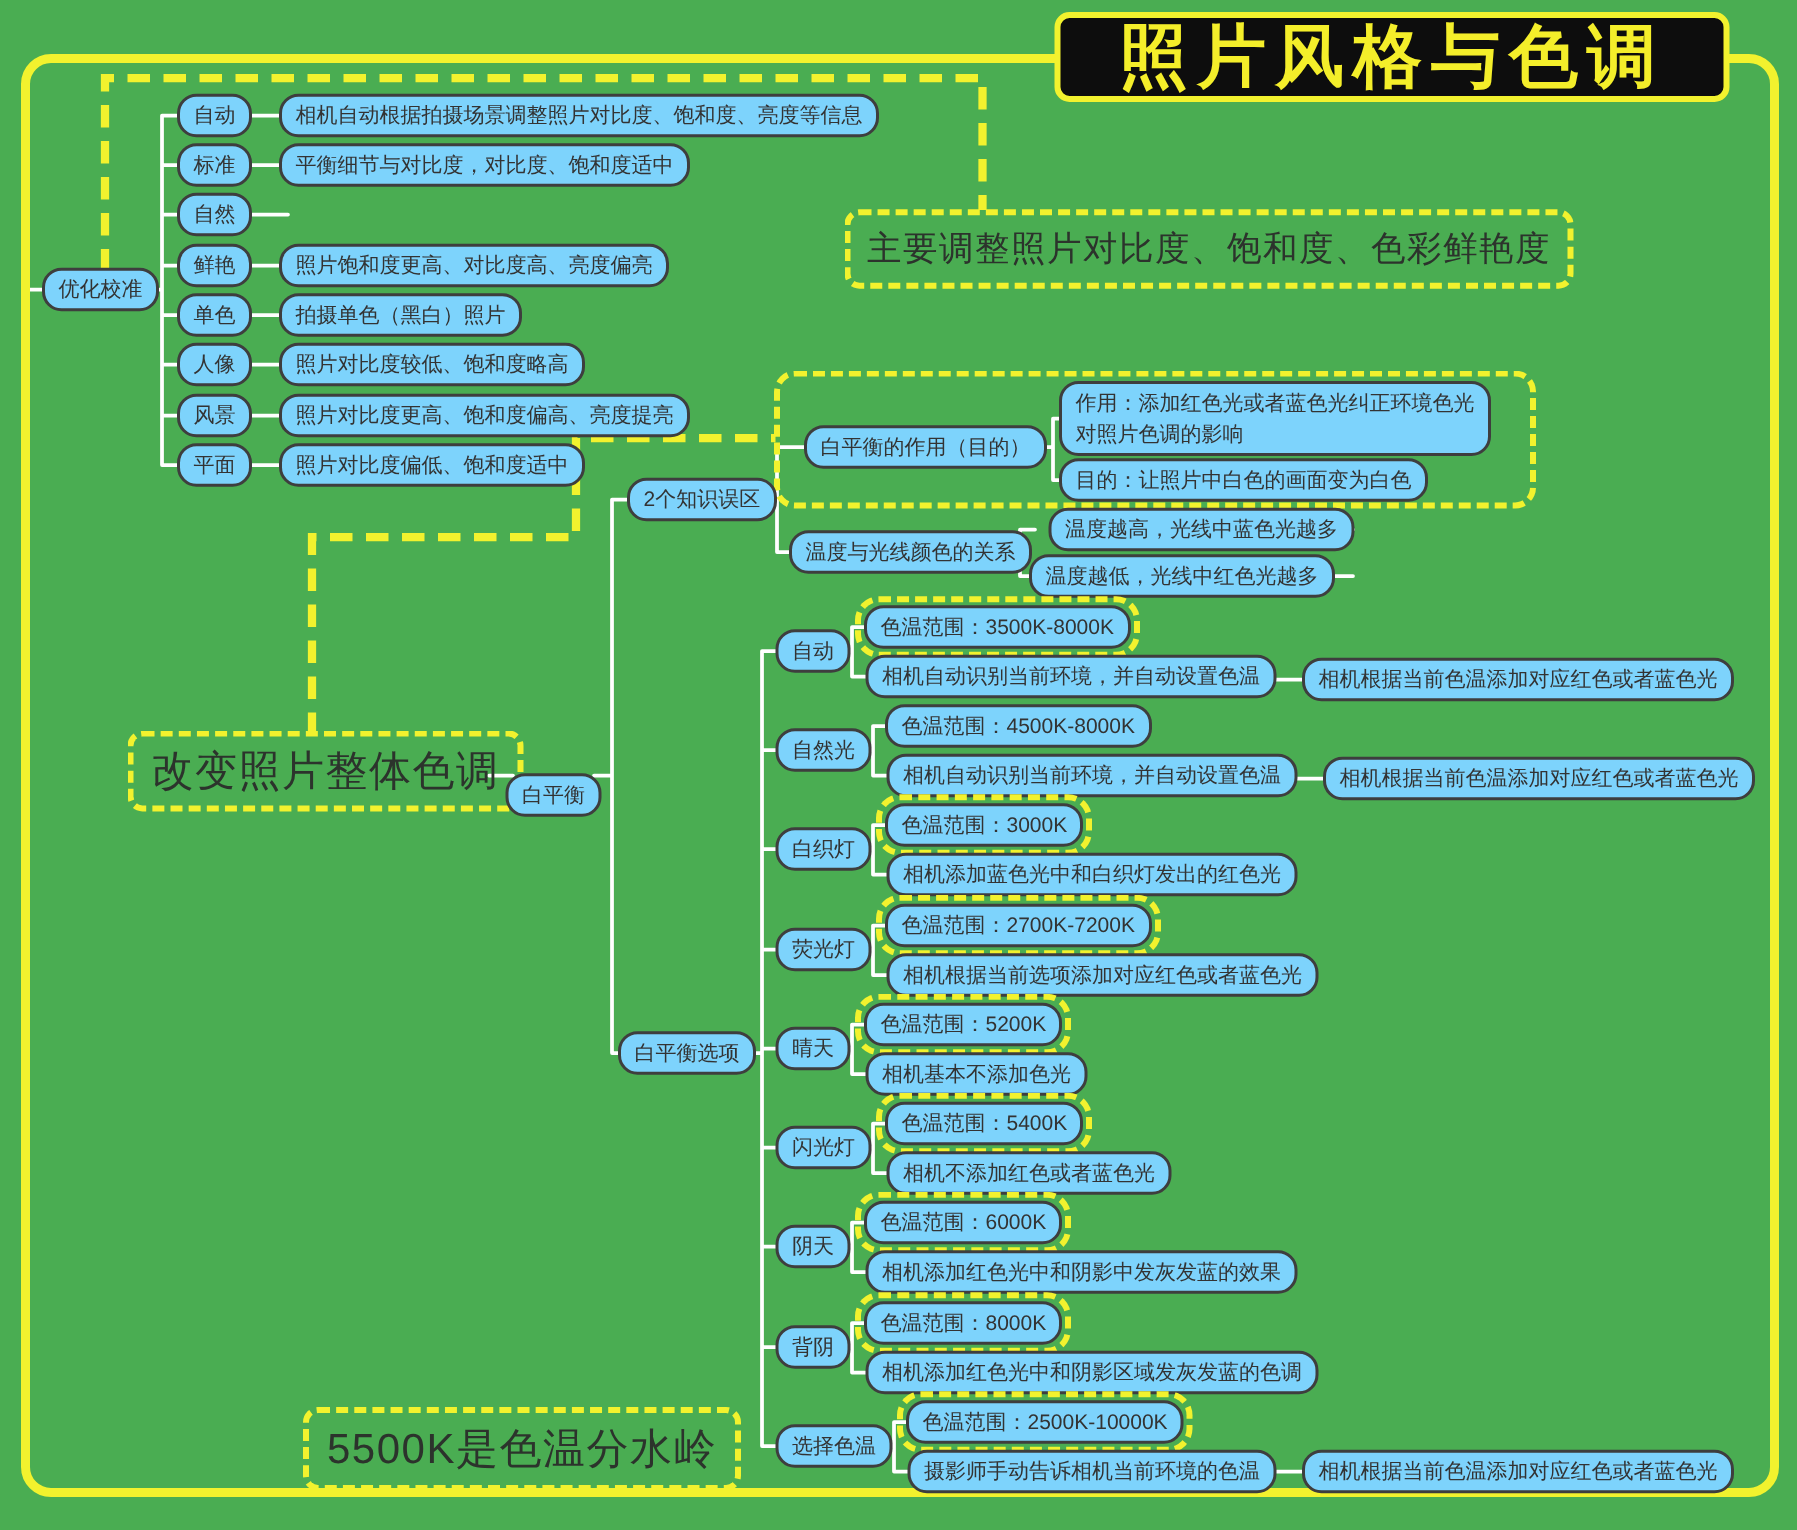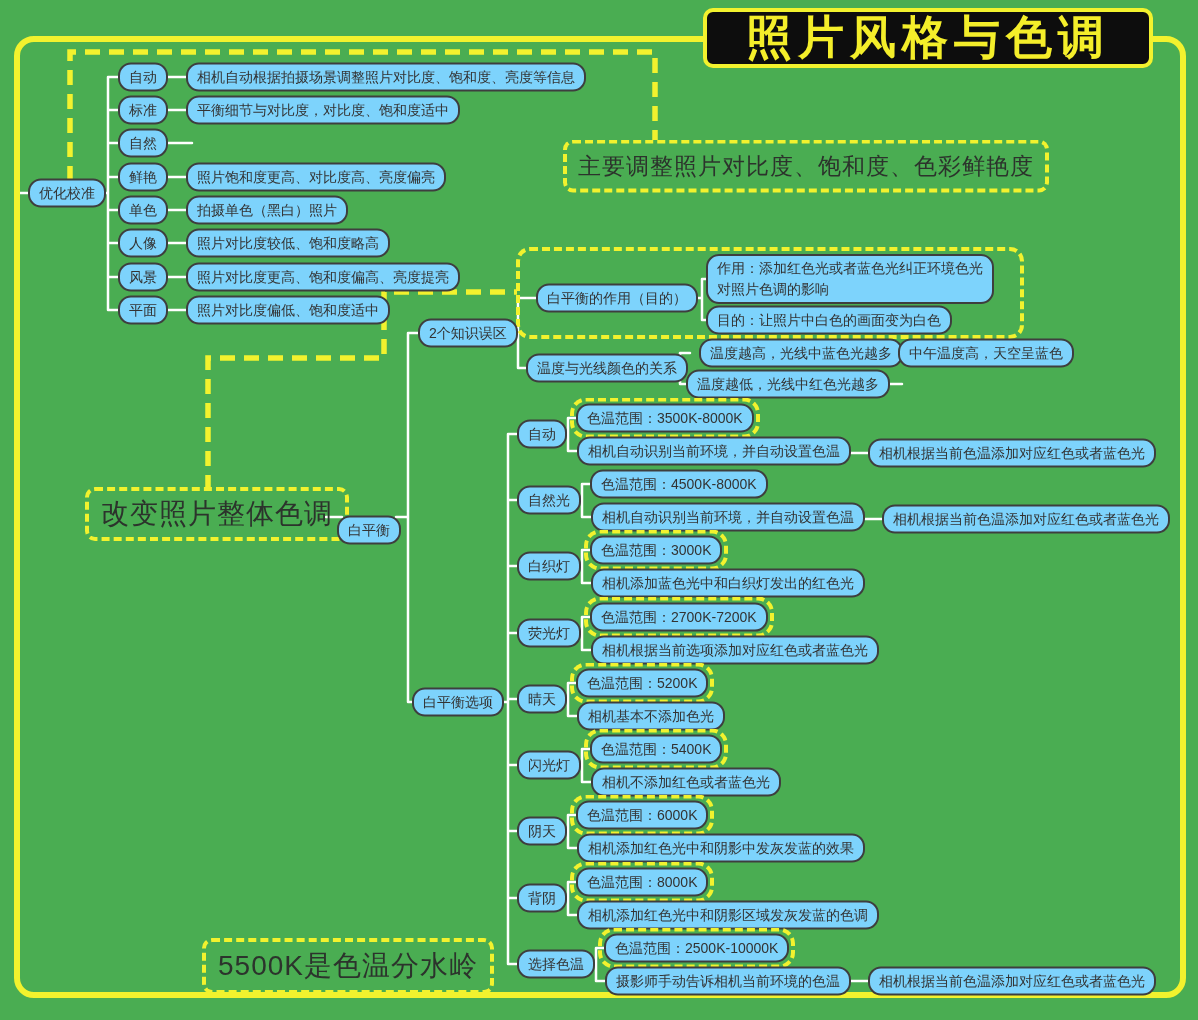--- a/index.html
+++ b/index.html
@@ -110,21 +110,20 @@
   <div class="node abs" style="left:337px;top:517px;margin-top:13px;">白平衡</div>
   <div class="node abs" style="left:418px;top:333px;">2个知识误区</div>
   <div class="node abs" style="left:412px;top:702px;">白平衡选项</div>
 
   <div class="node abs" style="left:536px;top:298px;">白平衡的作用（目的）</div>
   <div class="node wrap2 abs" style="left:706px;top:279px;">作用：添加红色光或者蓝色光纠正环境色光对照片色调的影响</div>
   <div class="node abs" style="left:706px;top:320px;">目的：让照片中白色的画面变为白色</div>
 
   <div class="node abs" style="left:526px;top:368px;">温度与光线颜色的关系</div>
   <div class="node abs" style="left:686px;top:353px;margin-left:13px;">温度越高，光线中蓝色光越多</div>
-  <div class="node abs" style="left:898px;top:353px;">中午温度高，天空呈蓝色</div>
   <div class="node abs" style="left:686px;top:384px;">温度越低，光线中红色光越多</div>
 
   <div class="node abs" style="left:517px;top:434px;">自动</div>
   <div class="kwrap abs" style="left:570px;top:418px;"><span class="node">色温范围：3500K-8000K</span></div>
   <div class="node abs" style="left:577px;top:451px;">相机自动识别当前环境，并自动设置色温</div>
   <div class="node abs" style="left:868px;top:453px;">相机根据当前色温添加对应红色或者蓝色光</div>
 
   <div class="node abs" style="left:517px;top:500px;">自然光</div>
   <div class="kwrap nodash abs" style="left:584px;top:484px;"><span class="node">色温范围：4500K-8000K</span></div>
   <div class="node abs" style="left:591px;top:517px;">相机自动识别当前环境，并自动设置色温</div>

